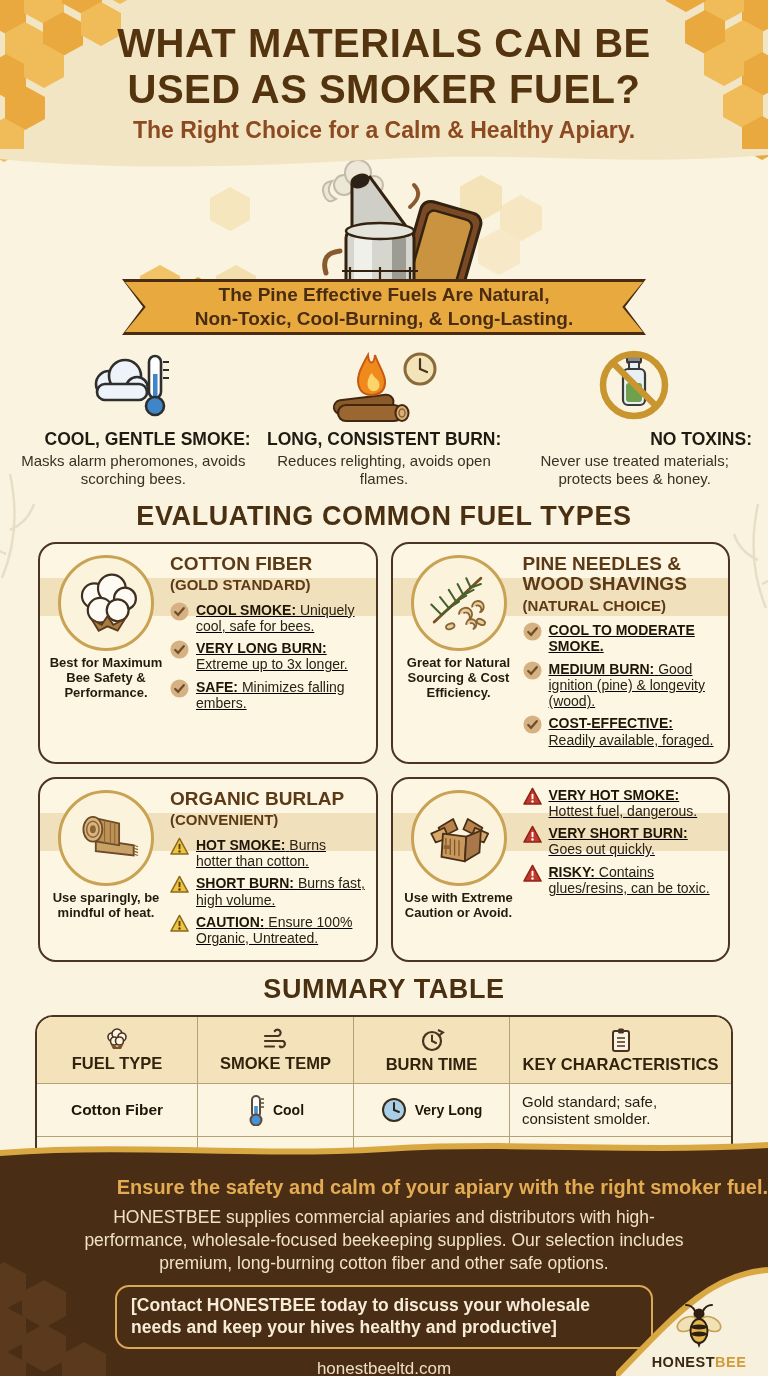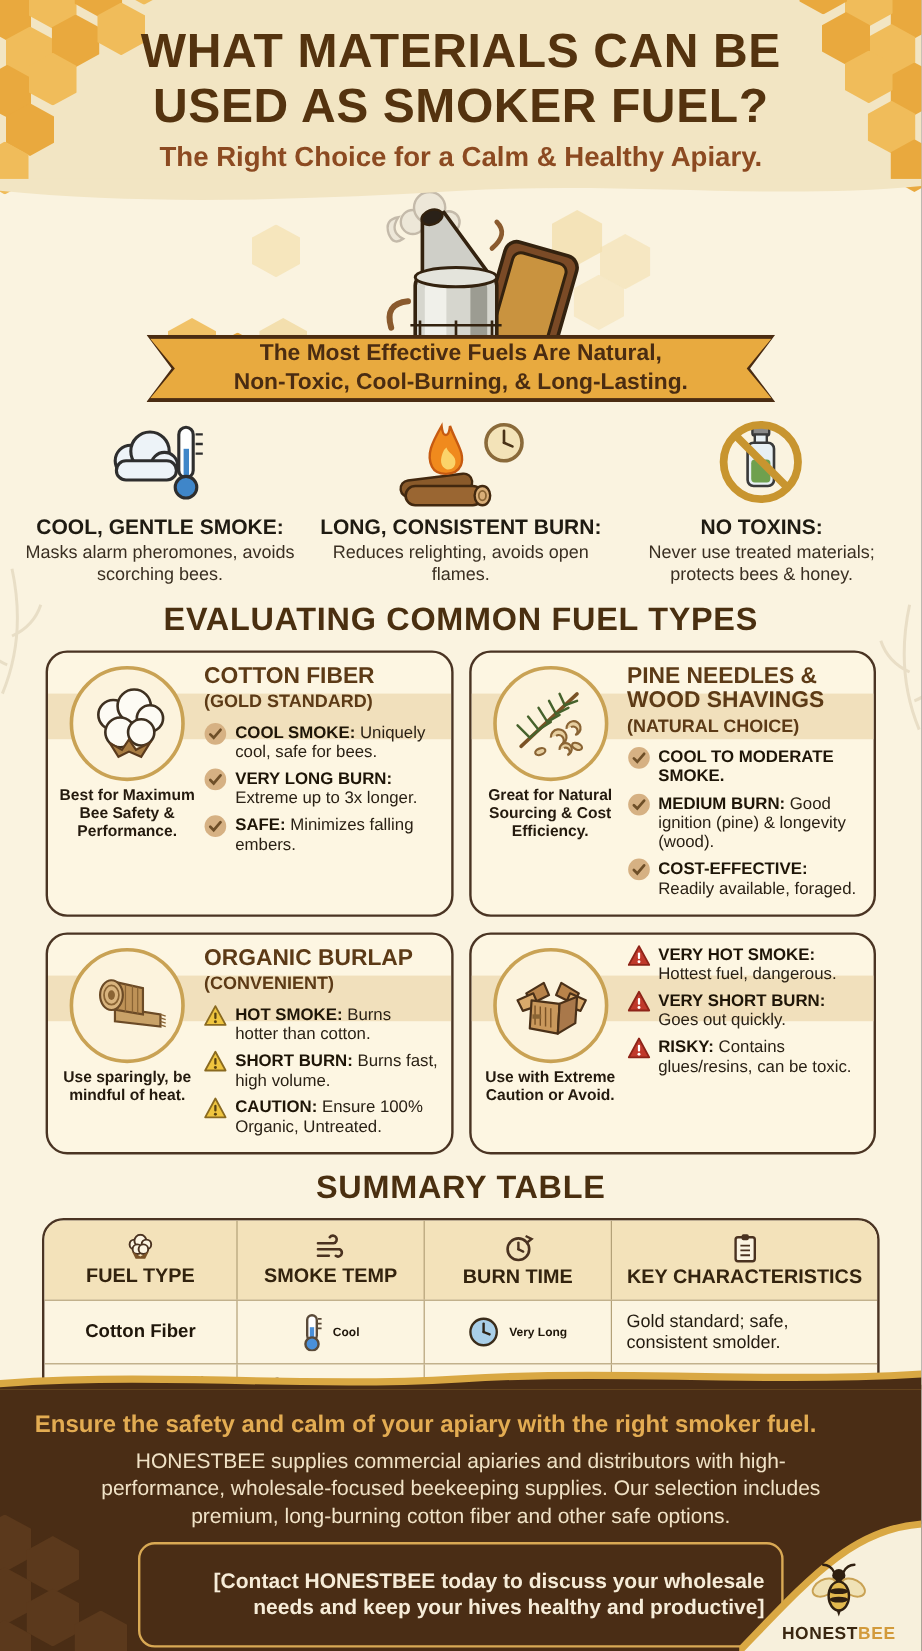--- a/index.html
+++ b/index.html
@@ -21,59 +21,59 @@
   .smoker{position:absolute;left:50%;transform:translateX(-50%);top:-2px;}
   .ribbon{position:absolute;left:50%;transform:translateX(-50%);bottom:0;width:524px;height:56px;
     clip-path:polygon(0 0,100% 0,96% 50%,100% 100%,0 100%,4% 50%);background:#4A2C12;padding:0;z-index:4;}
   .ribbon-inner{position:absolute;inset:3px;clip-path:polygon(0 0,100% 0,96% 50%,100% 100%,0 100%,4% 50%);
     background:#E8AA3F;display:flex;flex-direction:column;align-items:center;justify-content:center;}
   .ribbon-inner div{font-size:19px;line-height:24px;font-weight:bold;color:#4A2C12;}
   
   .benefits{display:flex;padding:0 8px;margin-top:8px;}
   .benefit{flex:1;text-align:center;padding:0 8px;}
   .b-icon{height:86px;display:flex;align-items:center;justify-content:center;}
-  .b-title{font-size:17.5px;font-weight:bold;color:#1F1B12;}
+  .b-title{font-size:17.5px;font-weight:bold;color:#1F1B12;text-align:right;}
   .b-desc{font-size:15px;line-height:1.22;color:#3A2F22;max-width:225px;margin:2px auto 0;}
   
   .section-title{text-align:center;font-size:27px;font-weight:bold;color:#4A2F10;letter-spacing:.6px;margin:12px 0 10px;}
   .cards{display:grid;grid-template-columns:1fr 1fr;gap:13px;padding:0 38px;}
   .card{position:relative;border:2.5px solid #4A3423;border-radius:18px;background:#FDF6E2;
     overflow:hidden;display:flex;padding:8px 10px 8px 8px;min-height:136px;}
   .card::before{content:"";position:absolute;left:0;right:0;top:34px;height:38px;background:#F1E0BC;}
   .card-left{position:relative;width:116px;flex:0 0 116px;text-align:center;z-index:1;}
   .icon-circle{width:90px;height:90px;border-radius:50%;background:#FCF3DD;border:3px solid #C9A254;
     margin:3px auto 4px;display:flex;align-items:center;justify-content:center;}
   .card-caption{font-size:13px;font-weight:bold;color:#241A0E;line-height:1.18;}
   .card-right{position:relative;flex:1;padding-left:6px;z-index:1;}
   .card-title{font-size:19px;font-weight:bold;color:#5C3A16;line-height:1.08;margin:2px 0 7px;}
   .card-sub{font-size:15px;}
-  .bullet{display:flex;align-items:flex-start;gap:7px;margin-bottom:6px;}
+  .bullet{display:flex;align-items:flex-start;gap:7px;margin-bottom:6px;text-decoration:underline;}
   .bullet-icon{flex:0 0 19px;width:19px;height:19px;margin-top:0;}
   .bullet p{margin:0;font-size:14px;line-height:1.16;color:#2A2115;}
   .bullet b{color:#1E1507;}
   
   .table-wrap{margin:4px 35px 0;border:2.5px solid #4A3423;border-radius:18px;overflow:hidden;background:#FCF5E1;}
   .trow{display:grid;grid-template-columns:160px 156px 156px 1fr;border-top:1.5px solid #B3A178;}
   .trow.thead{border-top:none;background:#F3E2BA;}
   .tcell{border-left:1.5px solid #B3A178;display:flex;align-items:center;justify-content:center;
     padding:5px 8px;min-height:42px;text-align:center;gap:8px;}
   .tcell:first-child{border-left:none;}
   .thead .tcell{flex-direction:column;gap:2px;min-height:56px;font-size:16.5px;font-weight:bold;color:#33230E;}
   .cell-fuel{font-size:15.5px;font-weight:bold;color:#1F160A;}
-  .cell-mid{font-size:10px;font-weight:bold;color:#1F160A;}
+  .cell-mid{font-size:14px;font-weight:bold;color:#1F160A;}
   .cell-chars{justify-content:flex-start;text-align:left;font-size:15px;line-height:1.18;color:#241C10;padding:5px 12px;}
   .mercury-cool{fill:#4A90D9;} .mercury-moderate{fill:#E8B33C;} .mercury-hot{fill:#E07B1F;} .mercury-very-hot{fill:#CC2E1F;}
   .face-very-long{fill:#A9CFE8;} .face-medium{fill:#F2C44C;} .face-short{fill:#F7ECD2;} .face-very-short{fill:#F7ECD2;}
   
   .footer{position:absolute;left:0;right:0;bottom:0;height:222px;background:#4A2D15;z-index:5;}
   .footer-wave{position:absolute;top:-18px;left:0;}
-  .footer-heading{margin-top:22px;text-align:left;font-size:20px;font-weight:bold;color:#E3AC52;padding-left:29px;}
+  .footer-heading{margin-top:22px;text-align:right;font-size:20px;font-weight:bold;color:#E3AC52;padding-left:29px;}
   .footer-para{width:640px;margin:7px auto 0;text-align:center;font-size:17.5px;line-height:1.3;color:#F0E2C6;}
-  .cta{width:506px;margin:11px auto 0;border:2px solid #D9A954;border-radius:14px;padding:20px 14px;
-    text-align:right;font-size:17.5px;line-height:1.25;font-weight:bold;color:#F6ECD8;cursor:pointer;}
+  .cta{width:506px;margin:11px auto 0;border:2px solid #D9A954;border-radius:14px;padding:8px 14px;
+    text-align:left;font-size:17.5px;line-height:1.25;font-weight:bold;color:#F6ECD8;cursor:pointer;}
   .website{margin-top:10px;text-align:center;font-size:17px;color:#EFE0C0;cursor:pointer;}
   .swoosh{position:absolute;right:0;bottom:0;width:152px;height:114px;}
   .logo{position:absolute;right:10px;bottom:6px;width:118px;text-align:center;}
   .brand{font-size:14.5px;font-weight:bold;letter-spacing:.5px;margin-top:1px;}
   .brand .dk{color:#3A2711;} .brand .gd{color:#D29A3A;text-align:center;}
   .leaf{position:absolute;opacity:.15;}
 </style>
 </head>
 <body>
 
@@ -153,21 +153,21 @@
         <path d="M118,116 h76"></path>
           <path d="M118,134 h76"></path>
           <path d="M118,152 h76"></path>
         <path d="M126,112 v46"></path>
           <path d="M156,112 v46"></path>
           <path d="M186,112 v46"></path>
       </g>
     </svg>
     <div class="ribbon">
       <div class="ribbon-inner">
-        <div>The Most Effective Fuels Are Natural,</div>
+        <div>The Pine Effective Fuels Are Natural,</div>
         <div>Non-Toxic, Cool-Burning, &amp; Long-Lasting.</div>
       </div>
     </div>
   </div>
 
   <div class="benefits">
     <div class="benefit">
       <div class="b-icon">
         <svg width="104" height="80" viewBox="0 0 104 80">
           <g fill="#EDF3F8" stroke="#2E2E2E" stroke-width="2.6">

